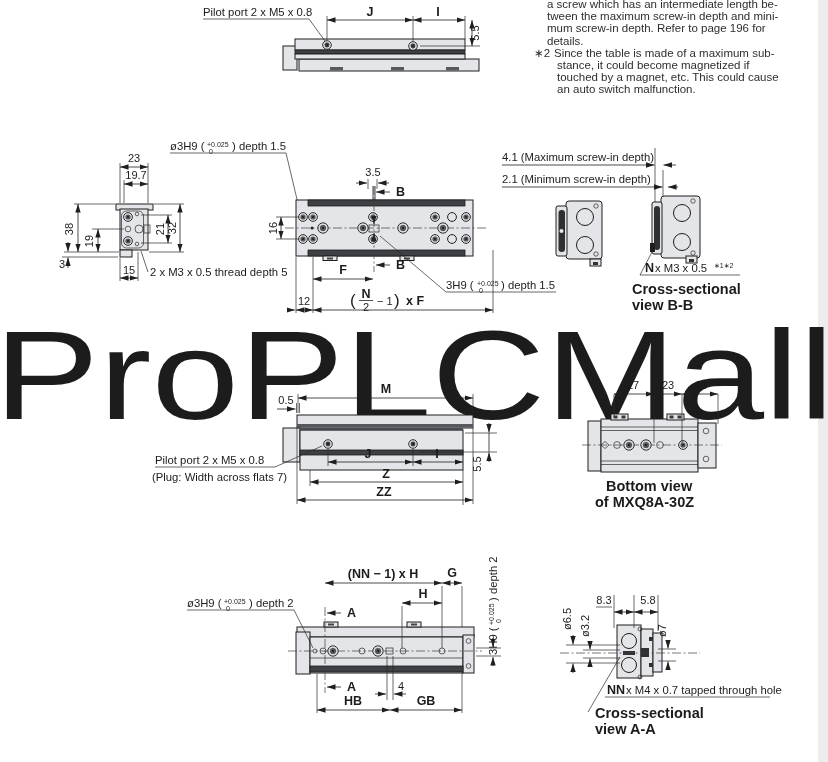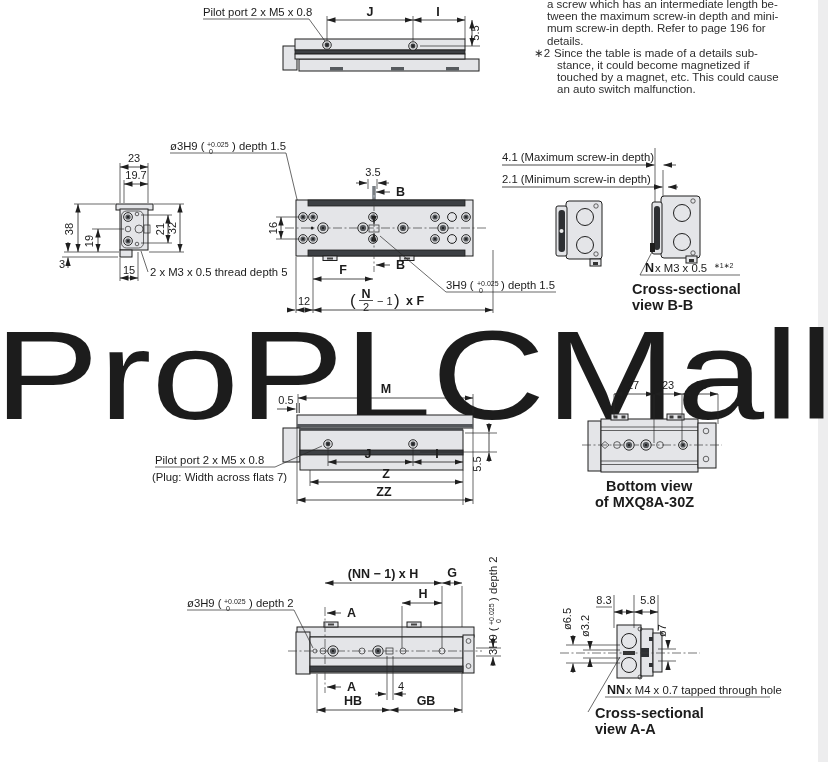--- a/index.html
+++ b/index.html
@@ -467,19 +467,19 @@
     <text class="tt" x="595" y="718">Cross-sectional</text>
     <text class="tt" x="595" y="734">view A-A</text>
   </g>
 </svg>
 
 <div class="notes">
   <div class="cont">a screw which has an intermediate length be-</div>
   <div class="cont">tween the maximum screw-in depth and mini-</div>
   <div class="cont">mum screw-in depth. Refer to page 196 for</div>
   <div class="cont">details.</div>
-  <div><span class="mk">∗2</span><span>Since the table is made of a details sub-</span></div>
+  <div><span class="mk">∗2</span><span>Since the table is made of a maximum sub-</span></div>
   <div class="cont2">stance, it could become magnetized if</div>
   <div class="cont2">touched by a magnet, etc. This could cause</div>
   <div class="cont2">an auto switch malfunction.</div>
 </div>
 
 </div>
 
 </body></html>

